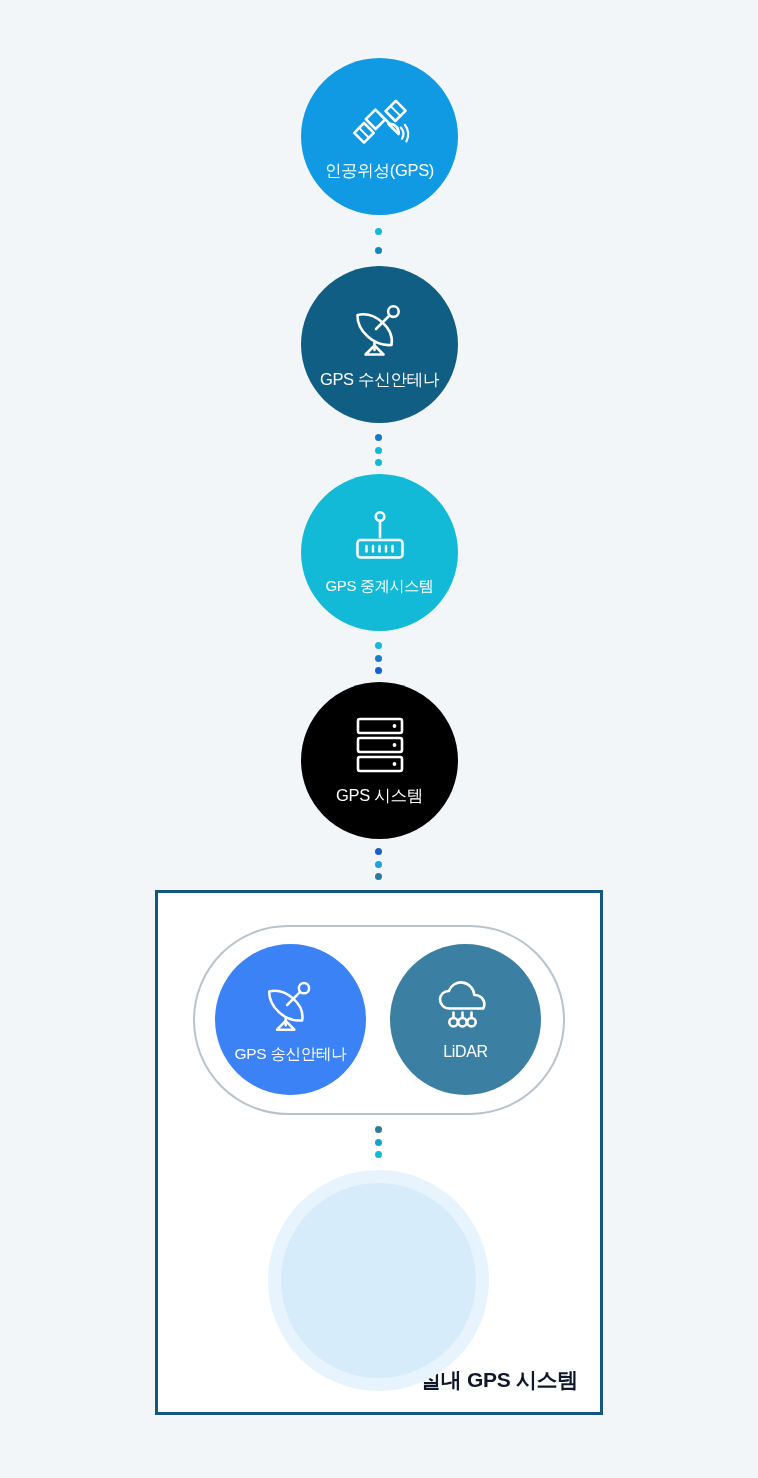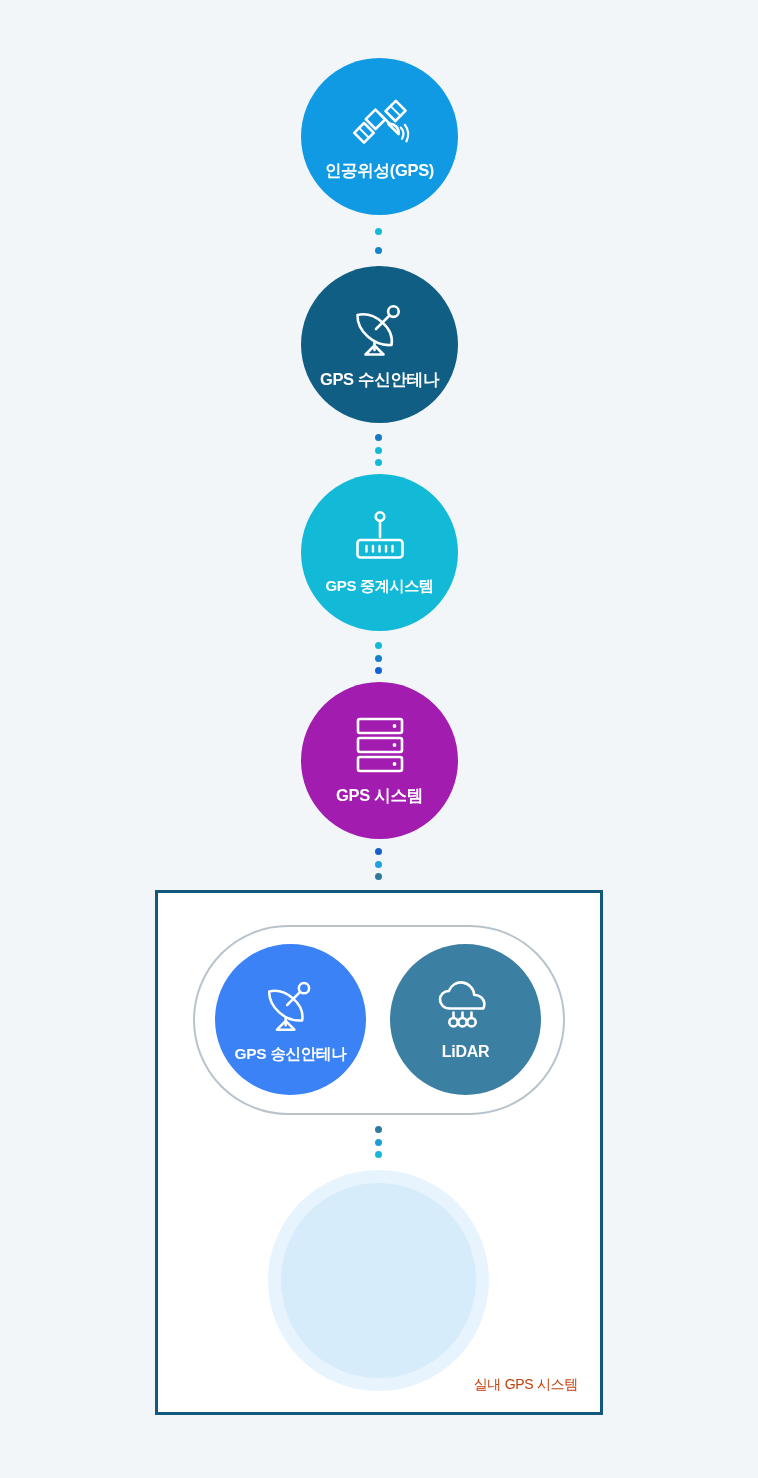--- a/index.html
+++ b/index.html
@@ -30,21 +30,21 @@
     align-items: center;
     justify-content: center;
     box-sizing: border-box;
   }
   .node .glyph {
     display: block;
     line-height: 0;
   }
   .node .node-label {
     color: #ffffff;
-    font-weight: bold;
+    font-weight: normal;
     letter-spacing: -0.3px;
     white-space: nowrap;
     text-align: left;
   }
 
   
   #node-satellite {
     left: 301px; top: 58px;
     width: 157px; height: 157px;
     background: #109ae4;
@@ -67,21 +67,21 @@
     width: 157px; height: 157px;
     background: #12bad8;
   }
   #node-relay .glyph { margin-bottom: 11px; }
   #node-relay .node-label { font-size: 15px; }
 
   
   #node-gps-system {
     left: 301px; top: 682px;
     width: 157px; height: 157px;
-    background: #a21caf;
+    background: #000000;
   }
   #node-gps-system .glyph { margin-bottom: 10px; }
   #node-gps-system .node-label { font-size: 16.5px; }
 
   
   .connector {
     position: absolute;
     width: 9px;
     display: flex;
     flex-direction: column;
@@ -105,23 +105,23 @@
     left: 155px; top: 890px;
     width: 448px; height: 525px;
     background: #ffffff;
     border: 3px solid #13597d;
     box-sizing: border-box;
   }
   #indoor-box-label {
     position: absolute;
     right: 22px;
     bottom: 18px;
-    font-size: 14px;
-    font-weight: normal;
-    color: #c2410c;
+    font-size: 21px;
+    font-weight: bold;
+    color: #0f172a;
     letter-spacing: -0.3px;
     white-space: nowrap;
   }
 
   
   #sensor-pill {
     position: absolute;
     left: 193px; top: 925px;
     width: 372px; height: 190px;
     border: 2px solid #b9c3cc;

